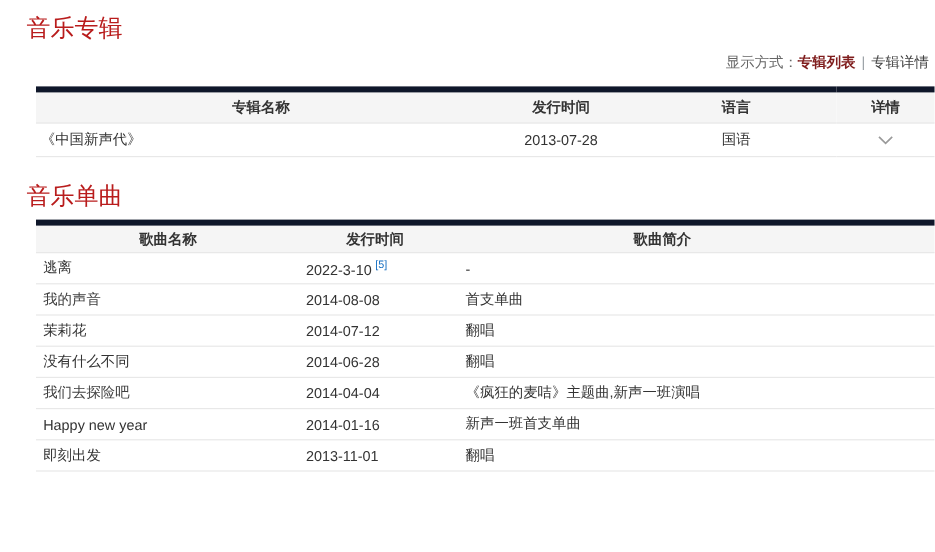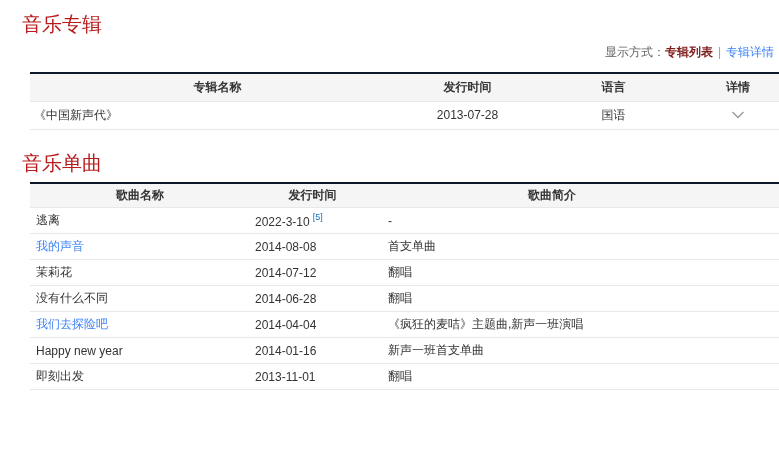--- a/index.html
+++ b/index.html
@@ -24,31 +24,31 @@
   .display-row {
     text-align:right;
     font-size:12px;
     color:#666;
     padding:8px 5px 12px 0;
     line-height:16px;
   }
   .display-row .active { color:#7f1d1d; font-weight:bold; }
   .display-row .sep { color:#9aa0a6; margin:0 5px; }
 
-  a.link { color:#3b82f6; text-decoration:none; cursor:pointer;text-align:right; }
+  a.link { color:#404040; text-decoration:none; cursor:pointer;text-align:right; }
 
   table {
     border-collapse:collapse;
     margin-left:30px;
     width:749px;
     table-layout:fixed;
     font-size:12px;
     color:#333;
   }
-  table { border-top:2px solid #0f172a; }
+  table { border-top:5px solid #0f172a; }
   thead th {
     background:#f5f5f5;
     font-weight:bold;
     text-align:center;
     color:#333;
     border-bottom:1px solid #e8e8e8;
     padding:0;
   }
   tbody td {
     border-bottom:1px solid #e8e8e8;

